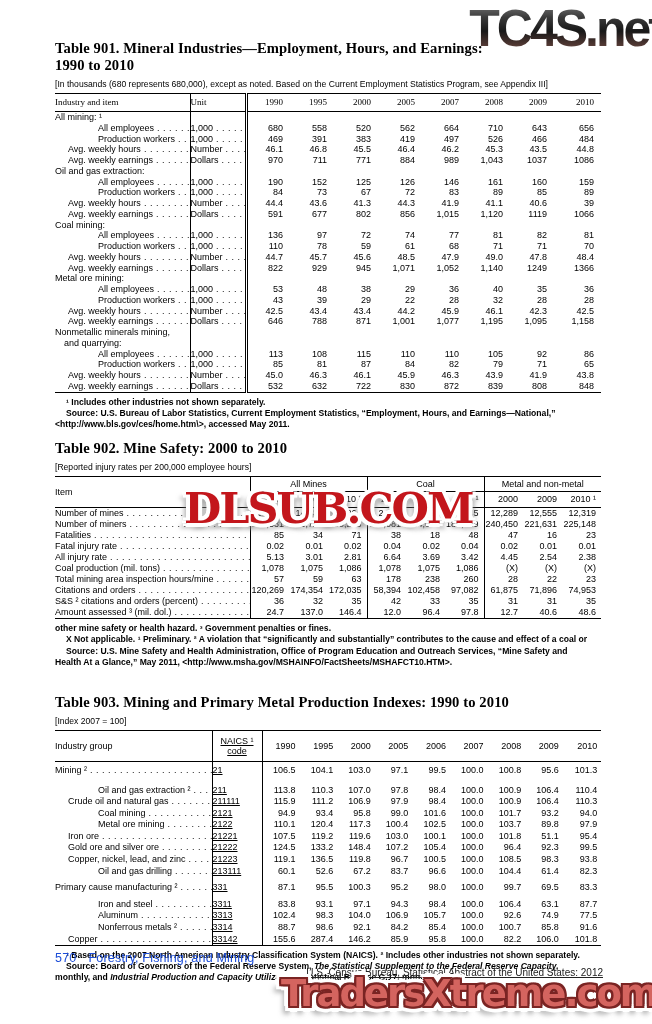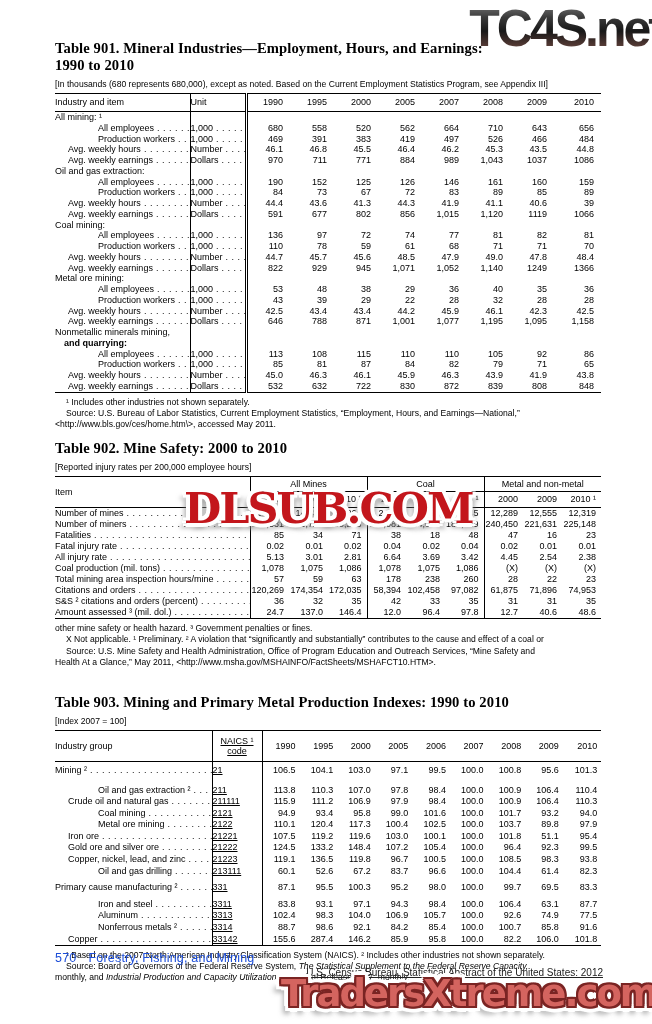--- a/index.html
+++ b/index.html
@@ -23,42 +23,42 @@
   .dots{flex:1;overflow:hidden;white-space:nowrap;margin-left:3px;color:#000;}
   .dots::after{content:". . . . . . . . . . . . . . . . . . . . . . . . . . . . . . . . . . . . . . . .";letter-spacing:.5px;}
 
   .lab{border-right:1px solid #000;padding-left:2px;}
   .unit{border-right:3px double #000;padding-left:3px;}
   .code{border-right:1px solid #000;padding-left:4px;text-decoration:underline;}
   .num{text-align:right;}
   .gend{border-right:1px solid #000;}
   .i1 .cf{padding-left:7px;margin-left:36px;}
   .i2 .cf{padding-left:13px;}
-  .cont .cf{padding-left:9px;font-weight:bold;}
+  .cont .cf{padding-left:9px;}
   .b{font-weight:bold;}
   .ctr{text-align:center;}
 
-  #t901 thead th{height:17px;border-bottom:1px solid #000;}
+  #t901 thead th{height:17px;border-bottom:1px solid #000;font-family:Liberation Serif, serif;}
   #t901 tbody td{height:10.75px;}
   #t901 .num{padding-right:7px;}
 
   #t902 thead th.grpH{height:14px;border-bottom:1px solid #000;}
   #t902 thead th.yr{height:15px;border-bottom:1px solid #000;}
   #t902 thead th.itemH{border-bottom:1px solid #000;}
   #t902 tbody td{height:11px;}
   #t902 .num{padding-right:5px;}
 
   #t903 thead th{height:15px;border-bottom:1.5px solid #000;}
   #t903 thead th.two{height:30px;}
   #t903 tbody td{height:11.6px;}
   #t903 .num{padding-right:4px;}
   #t903 tr.sp td{height:5px;}
   #t903 tbody tr.first td{height:14px;vertical-align:top;padding-top:3px;}
 
-  .fnblock{margin-top:4px;}
+  .fnblock{margin-top:4px;font-weight:bold;}
   .fn{font-size:8.6px;line-height:11.2px;margin:0;}
   .fn.ind{text-indent:11px;}
   .it{font-style:italic;}
 
   .footer-left{position:absolute;left:55px;top:951px;font-size:12.5px;color:#1d4ed8;letter-spacing:.2px;}
   .footer-left .pg{margin-right:12px;}
   .attribution{position:absolute;left:55px;top:967px;width:548px;text-align:right;font-size:10px;color:#222;text-decoration:underline;}
 
   
   .wm{position:absolute;z-index:10;pointer-events:none;white-space:nowrap;}

